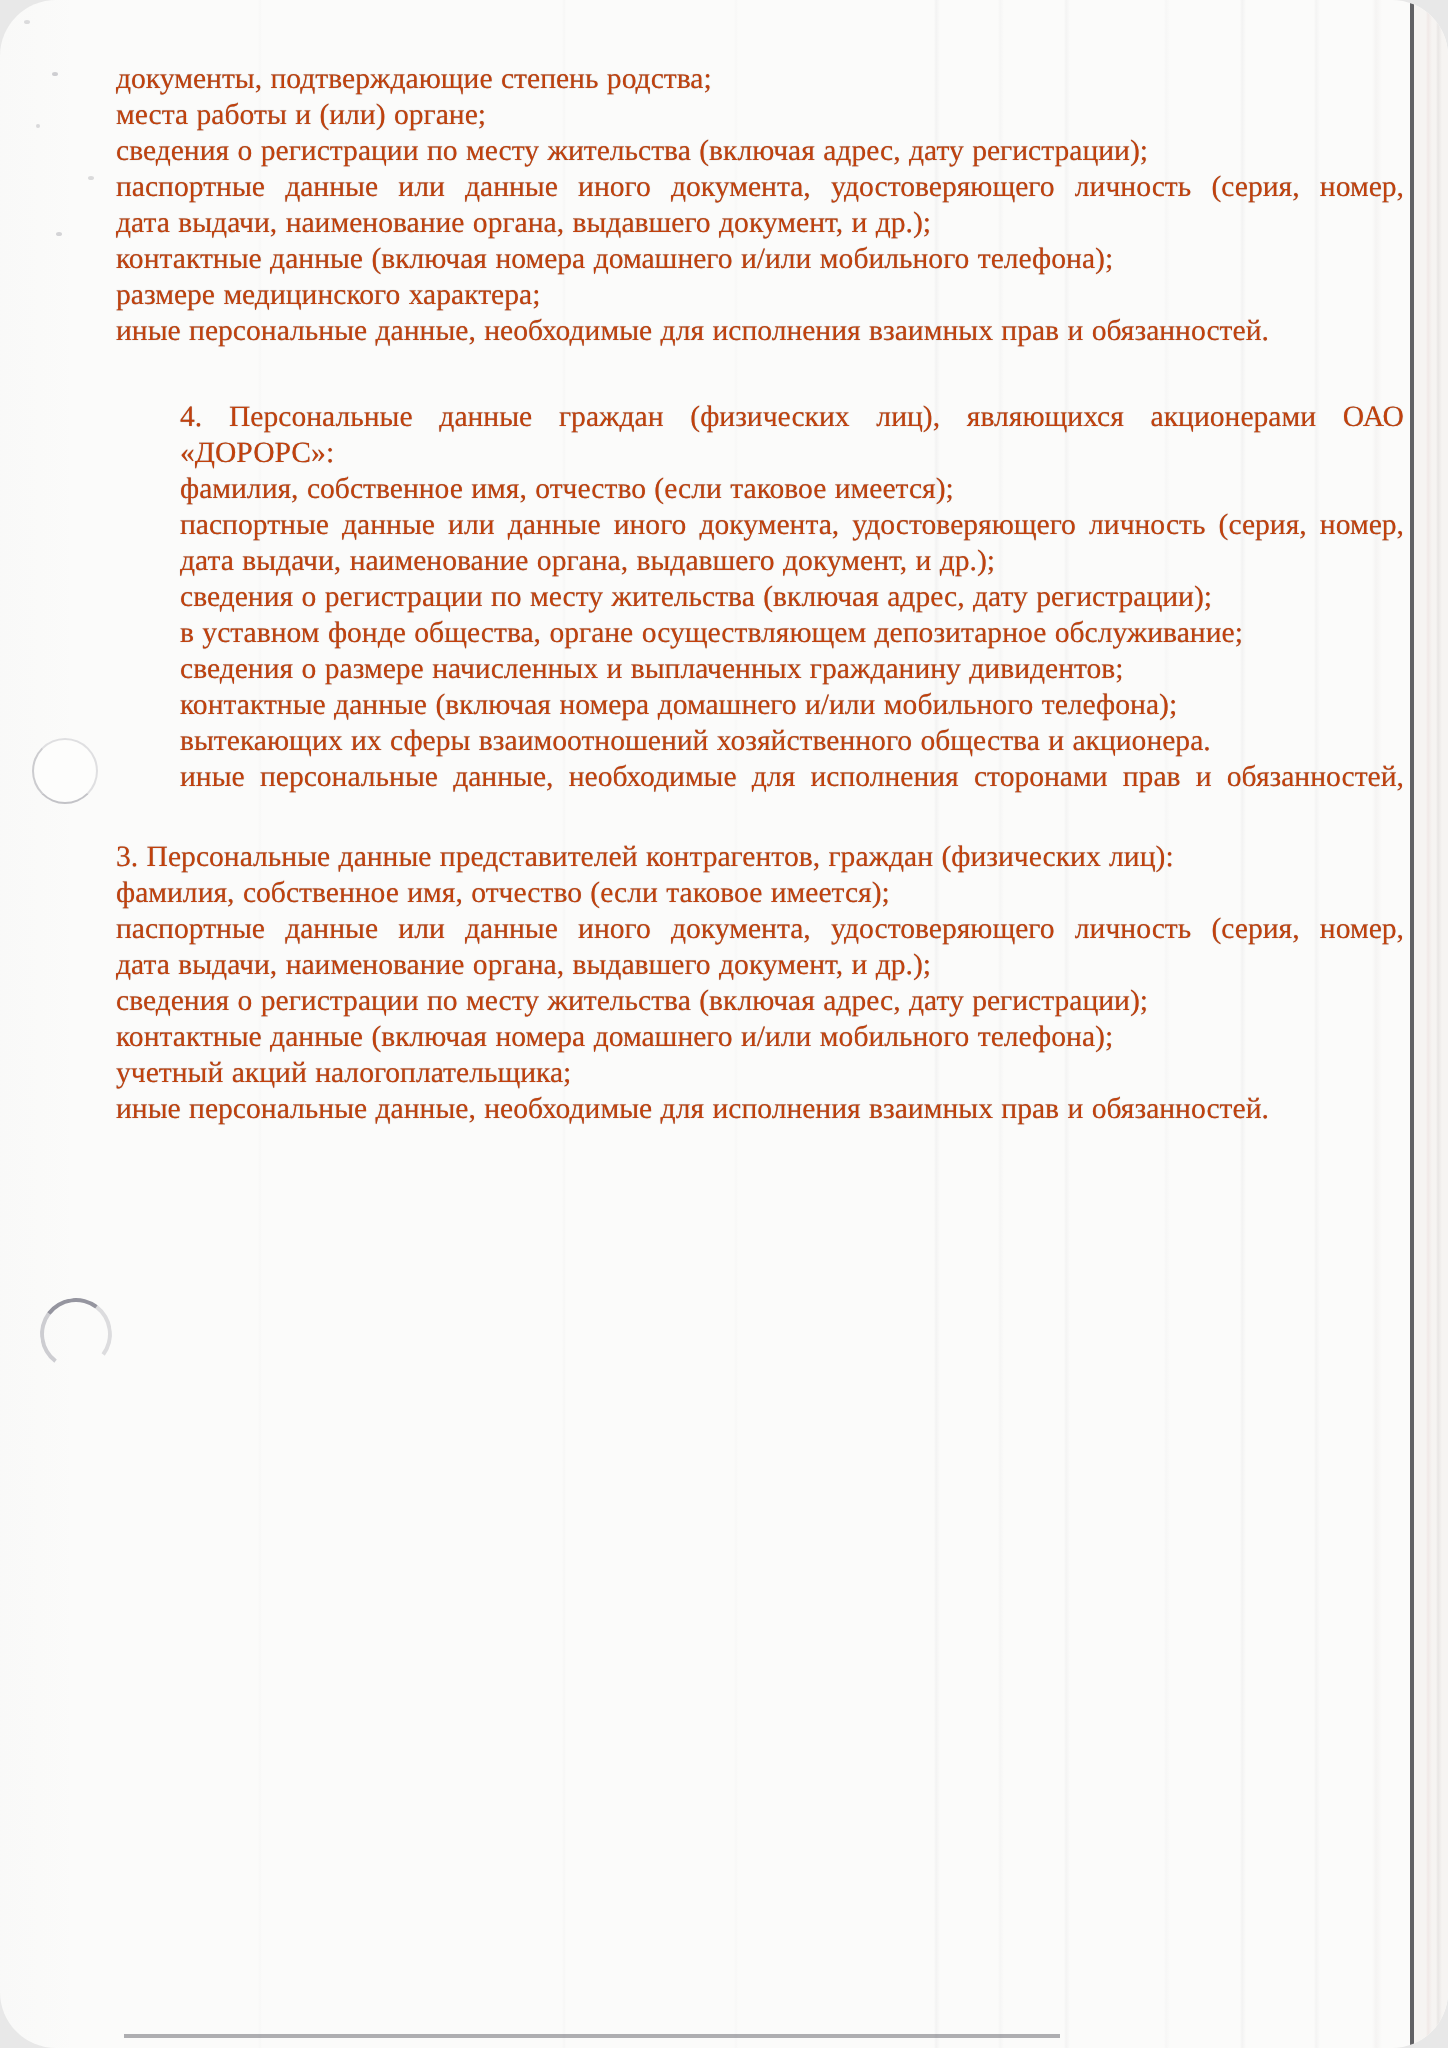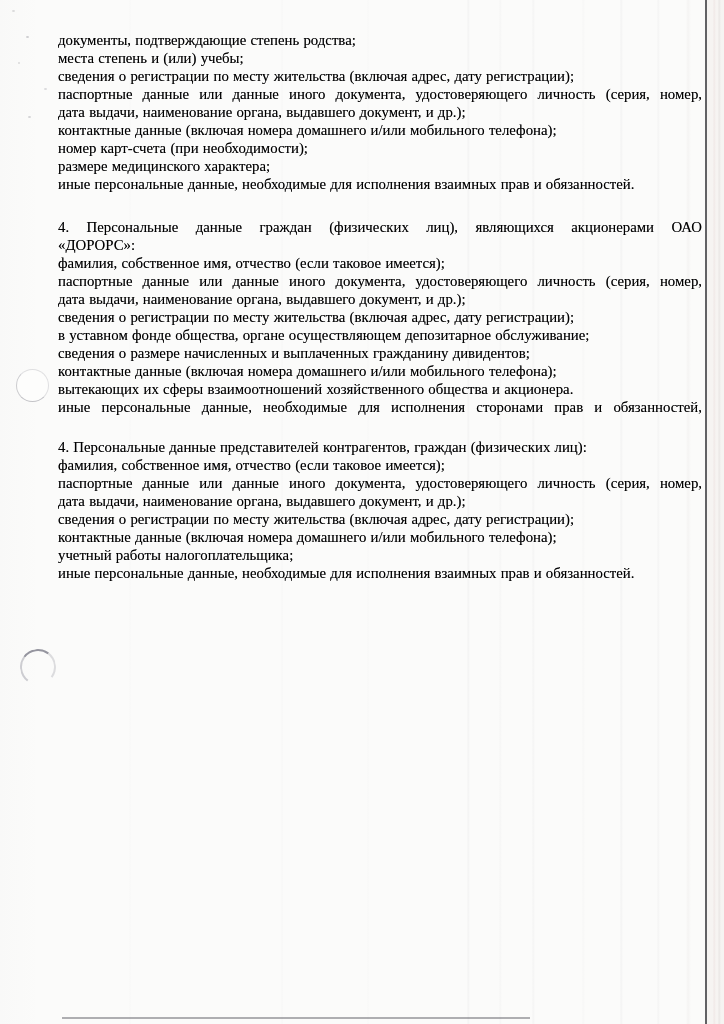--- a/index.html
+++ b/index.html
@@ -3,21 +3,22 @@
 <meta charset="utf-8">
 <style>
   html,body { margin:0; padding:0; background:#e8e8e8; }
   .page {
     position:relative;
     width:724px; height:1024px;
     margin:0 auto;
     background:#fbfbfa;
     overflow:hidden;
     font-family:"Liberation Serif", serif;
-    color:#000000;
+    color:#c2410c;
+    border-radius:28px;
   }
   
   .streaks {
     position:absolute; inset:0; pointer-events:none;
     background:
       linear-gradient(to right, transparent 129px, rgba(110,110,120,.025) 130px, transparent 131px),
       linear-gradient(to right, transparent 281px, rgba(110,110,120,.03) 282px, transparent 283px),
       linear-gradient(to right, transparent 367px, rgba(110,110,120,.025) 368px, transparent 369px),
       linear-gradient(to right, transparent 467px, rgba(110,110,120,.06) 468px, transparent 470px),
       linear-gradient(to right, transparent 499px, rgba(110,110,120,.04) 500px, transparent 502px),
@@ -73,21 +74,21 @@
   }
   
   .textcol {
     position:absolute; left:58px; top:31px; width:644px;
     font-size:14.8px; line-height:18px;
     word-spacing:.5px;
     text-shadow:0 0 .4px rgba(42,42,49,.55);
   }
   .line { min-height:18px; }
   .jf { text-align:justify; text-align-last:justify; }
-  .sec2 { margin-top:25px; }
+  .sec2 { margin-top:25px;margin-left:32px; }
   .sec3 { margin-top:22px; }
 </style>
 </head>
 <body>
 
 <div class="page">
   <div class="streaks"></div>
   <div class="edge-line"></div>
   <div class="edge-strip"></div>
   <div class="hole-1"></div>
@@ -96,49 +97,48 @@
   <div class="speck sp2"></div>
   <div class="speck sp3"></div>
   <div class="speck sp4"></div>
   <div class="speck sp5"></div>
   <div class="bottom-line"></div>
 
   <div class="textcol">
 
     <div class="sec1">
       <div class="line">документы, подтверждающие степень родства;</div>
-      <div class="line">места степень и (или) учебы;</div>
+      <div class="line">места работы и (или) органе;</div>
       <div class="line">сведения о регистрации по месту жительства (включая адрес, дату регистрации);</div>
       <div class="line jf">паспортные данные или данные иного документа, удостоверяющего личность (серия, номер,</div>
       <div class="line">дата выдачи, наименование органа, выдавшего документ, и др.);</div>
       <div class="line">контактные данные (включая номера домашнего и/или мобильного телефона);</div>
-      <div class="line">номер карт-счета (при необходимости);</div>
       <div class="line">размере медицинского характера;</div>
       <div class="line">иные персональные данные, необходимые для исполнения взаимных прав и обязанностей.</div>
     </div>
 
     <div class="sec2">
       <div class="line jf">4. Персональные данные граждан (физических лиц), являющихся акционерами ОАО</div>
       <div class="line">«ДОРОРС»:</div>
       <div class="line">фамилия, собственное имя, отчество (если таковое имеется);</div>
       <div class="line jf">паспортные данные или данные иного документа, удостоверяющего личность (серия, номер,</div>
       <div class="line">дата выдачи, наименование органа, выдавшего документ, и др.);</div>
       <div class="line">сведения о регистрации по месту жительства (включая адрес, дату регистрации);</div>
       <div class="line">в уставном  фонде общества, органе  осуществляющем депозитарное  обслуживание;</div>
       <div class="line">сведения  о размере  начисленных  и выплаченных  гражданину дивидентов;</div>
       <div class="line">контактные данные (включая номера домашнего и/или мобильного телефона);</div>
       <div class="line">вытекающих их  сферы взаимоотношений  хозяйственного  общества и акционера.</div>
       <div class="line jf">иные персональные данные, необходимые для исполнения сторонами прав и обязанностей,</div>
     </div>
 
     <div class="sec3">
-      <div class="line">4. Персональные данные представителей контрагентов, граждан (физических лиц):</div>
+      <div class="line">3. Персональные данные представителей контрагентов, граждан (физических лиц):</div>
       <div class="line">фамилия, собственное имя, отчество (если таковое имеется);</div>
       <div class="line jf">паспортные данные или данные иного документа, удостоверяющего личность (серия, номер,</div>
       <div class="line">дата выдачи, наименование органа, выдавшего документ, и др.);</div>
       <div class="line">сведения о регистрации по месту жительства (включая адрес, дату регистрации);</div>
       <div class="line">контактные данные (включая номера домашнего и/или мобильного телефона);</div>
-      <div class="line">учетный работы налогоплательщика;</div>
+      <div class="line">учетный акций налогоплательщика;</div>
       <div class="line">иные персональные данные, необходимые для исполнения взаимных прав и обязанностей.</div>
     </div>
 
   </div>
 </div>
 
 </body></html>

